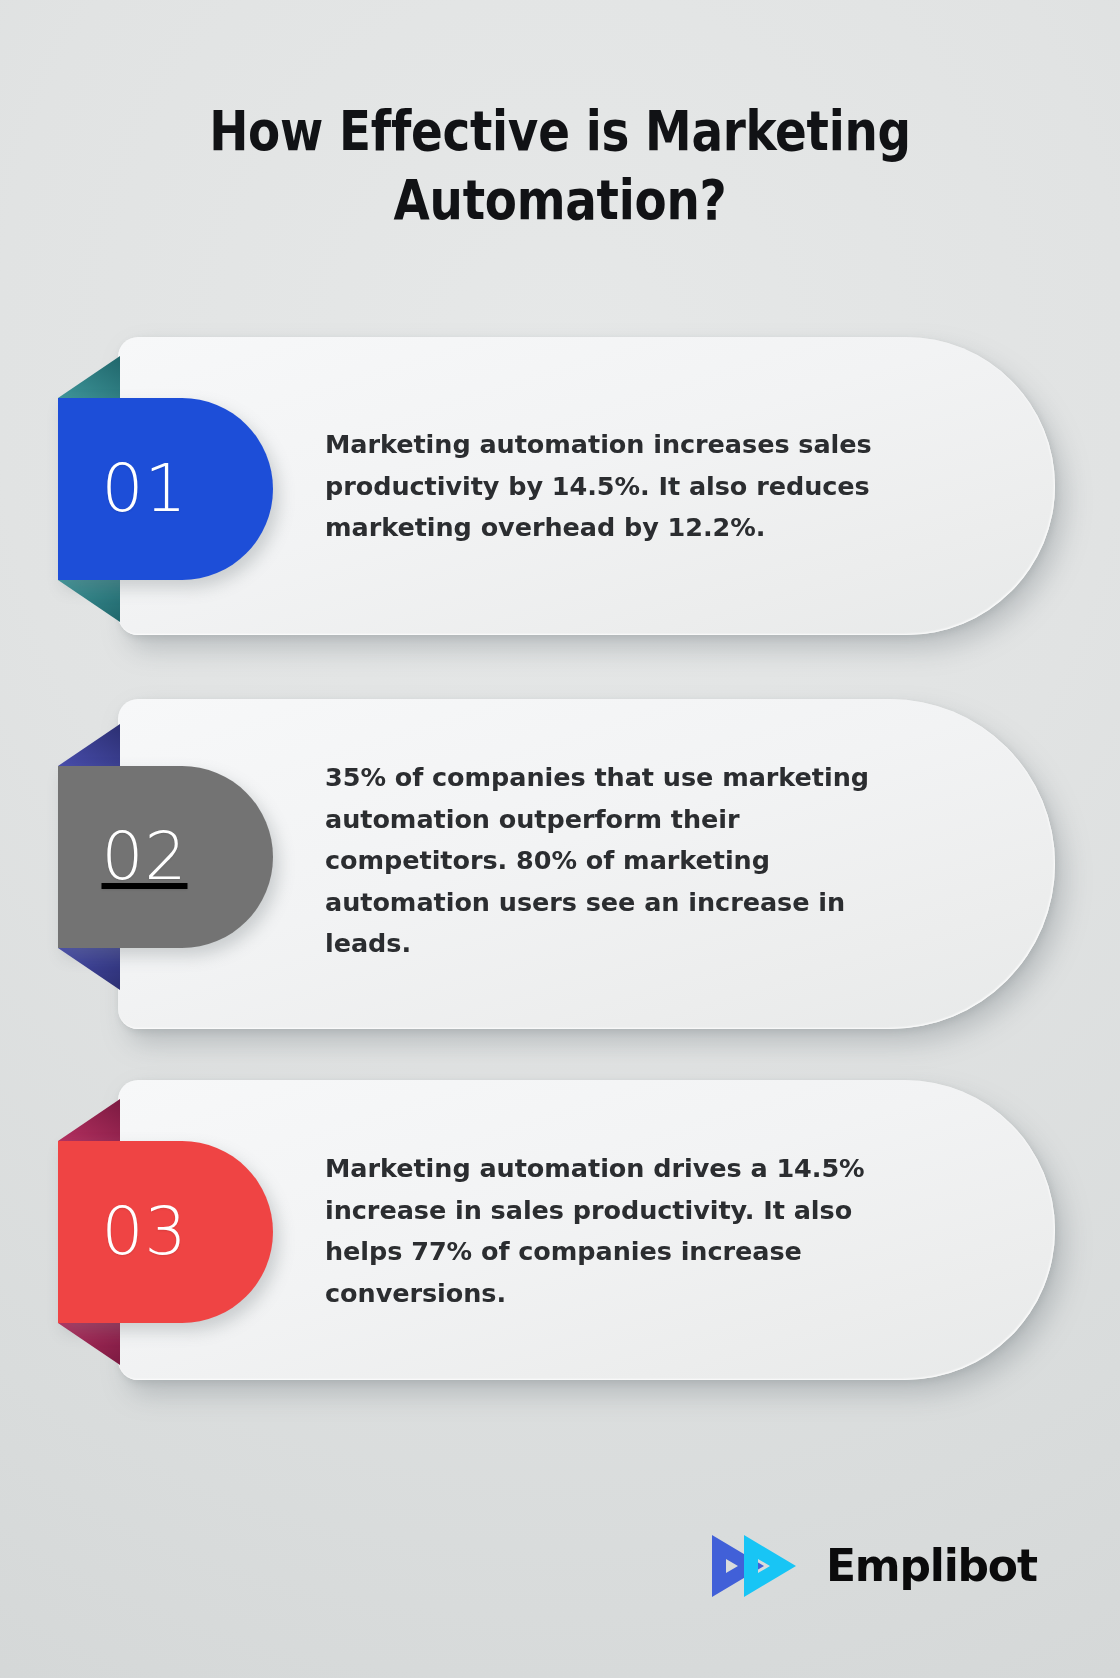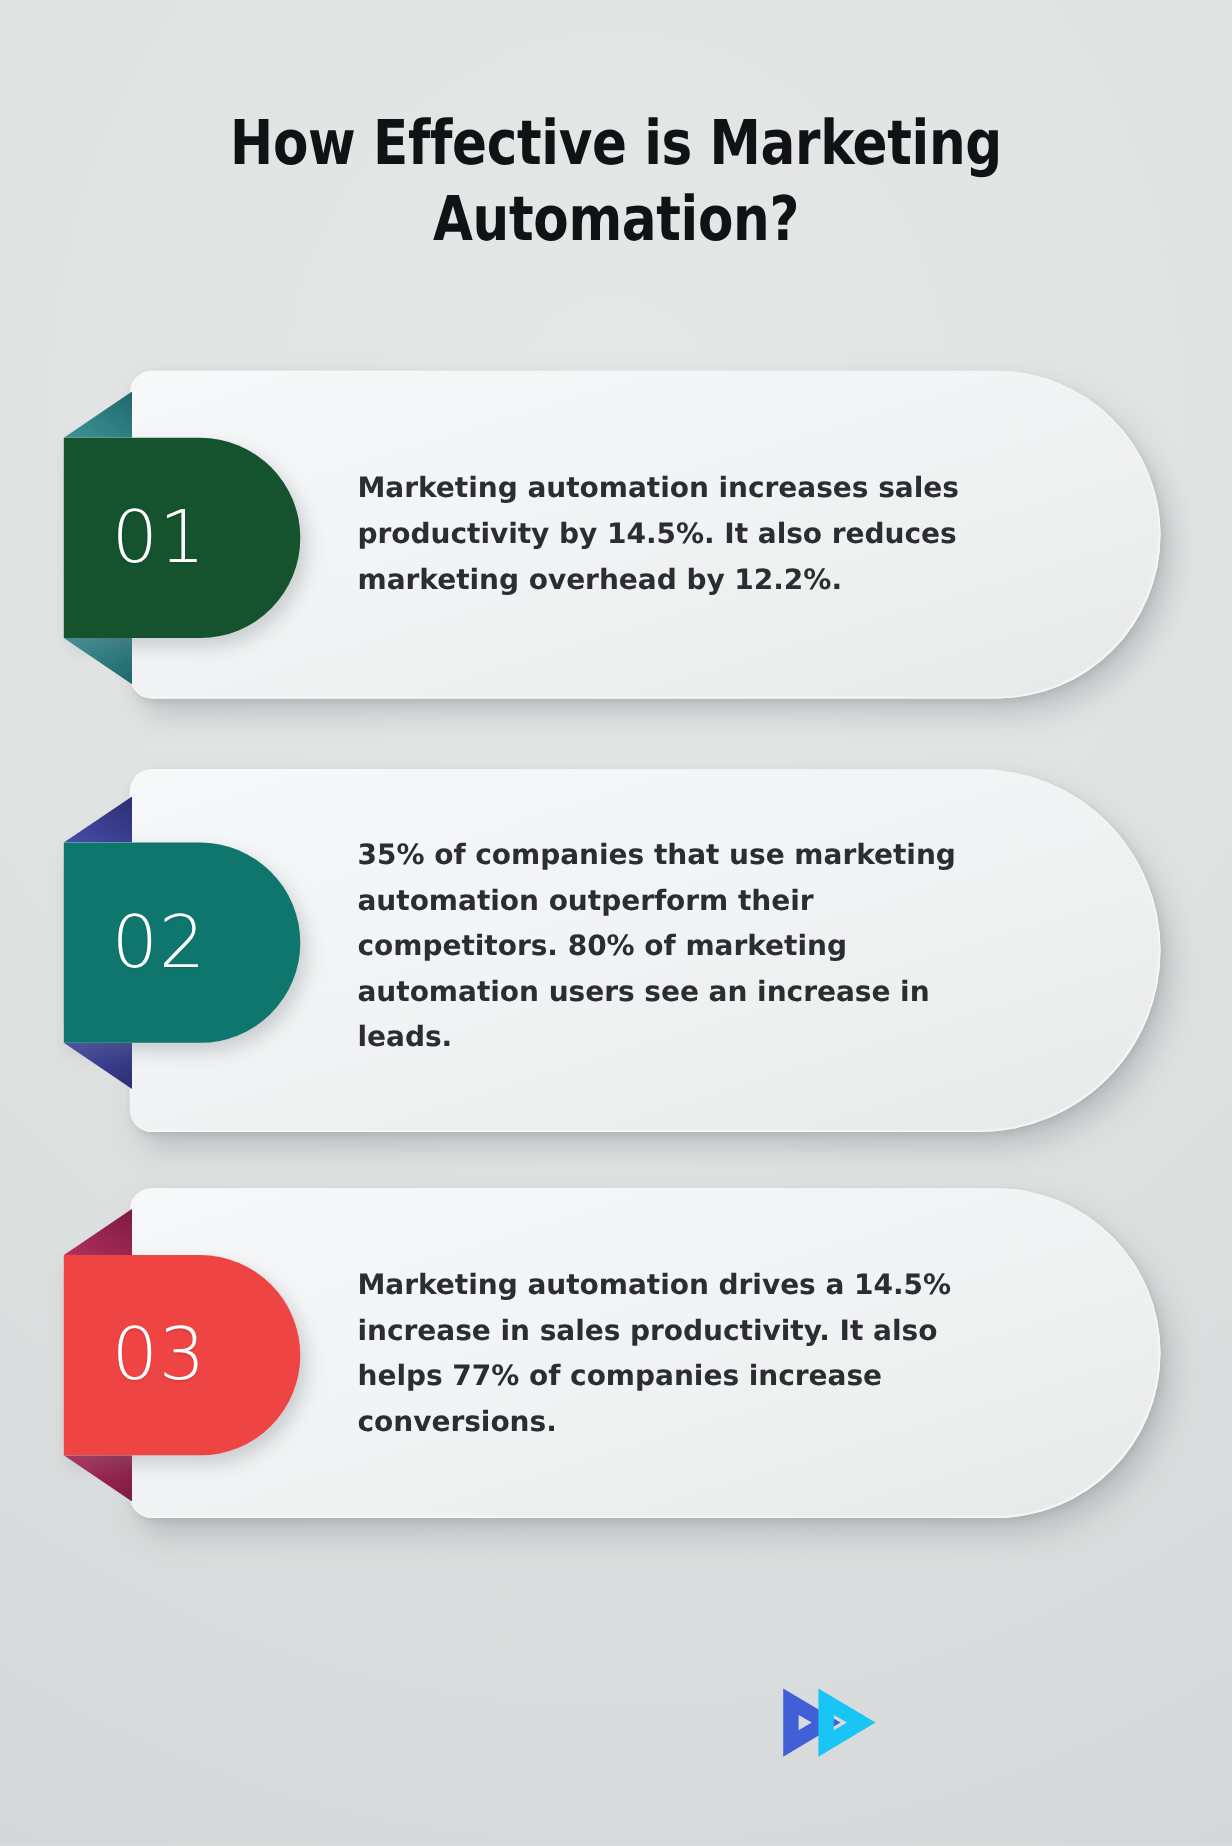--- a/index.html
+++ b/index.html
@@ -157,21 +157,21 @@
   </svg>
   <svg class="fold fold-bottom" viewBox="0 0 62 42" preserveAspectRatio="none">
     <defs>
       <linearGradient id="f1b" x1="0" y1="0" x2="1" y2="1">
         <stop offset="0%" stop-color="#3e969a"></stop>
           <stop offset="100%" stop-color="#20666b"></stop>
       </linearGradient>
     </defs>
     <polygon points="0,0 62,42 62,0" fill="url(#f1b)"></polygon>
   </svg>
-  <div class="badge-body" id="badge-body-1" style="background: #14532d;">
+  <div class="badge-body" id="badge-body-1" style="background: #1d4ed8;">
     <span class="badge-num">01</span>
   </div>
 </div>
 
 <div class="card" id="card-2"></div>
 <div class="card-text" id="text-2">35% of companies that use marketing automation outperform their competitors. 80% of marketing automation users see an increase in leads.</div>
 <div class="badge-wrap" id="badge-2">
   <svg class="fold fold-top" viewBox="0 0 62 42" preserveAspectRatio="none">
     <defs>
       <linearGradient id="f2t" x1="0" y1="1" x2="1" y2="0">
@@ -183,21 +183,21 @@
   </svg>
   <svg class="fold fold-bottom" viewBox="0 0 62 42" preserveAspectRatio="none">
     <defs>
       <linearGradient id="f2b" x1="0" y1="0" x2="1" y2="1">
         <stop offset="0%" stop-color="#484dac"></stop>
           <stop offset="100%" stop-color="#2c2f72"></stop>
       </linearGradient>
     </defs>
     <polygon points="0,0 62,42 62,0" fill="url(#f2b)"></polygon>
   </svg>
-  <div class="badge-body" id="badge-body-2" style="background: #0f766e;">
+  <div class="badge-body" id="badge-body-2" style="background: #737373; text-decoration: underline;">
     <span class="badge-num">02</span>
   </div>
 </div>
 
 <div class="card" id="card-3"></div>
 <div class="card-text" id="text-3">Marketing automation drives a 14.5% increase in sales productivity. It also helps 77% of companies increase conversions.</div>
 <div class="badge-wrap" id="badge-3">
   <svg class="fold fold-top" viewBox="0 0 62 42" preserveAspectRatio="none">
     <defs>
       <linearGradient id="f3t" x1="0" y1="1" x2="1" y2="0">
@@ -221,13 +221,14 @@
   </div>
 </div>
 
 <div id="logo">
   <svg id="logo-mark" viewBox="0 0 110 70">
 
     <path id="logo-back" d="M6 4 L6 66 L58 35 Z M20 28 L20 42 L32 35 Z" fill-rule="evenodd" fill="#4160d8"></path>
 
     <path id="logo-front" d="M38 4 L38 66 L90 35 Z M52 28 L52 42 L64 35 Z" fill-rule="evenodd" fill="#18c5f5"></path>
   </svg>
+  <span id="logo-word">Emplibot</span>
 </div>
 
 </body></html>

